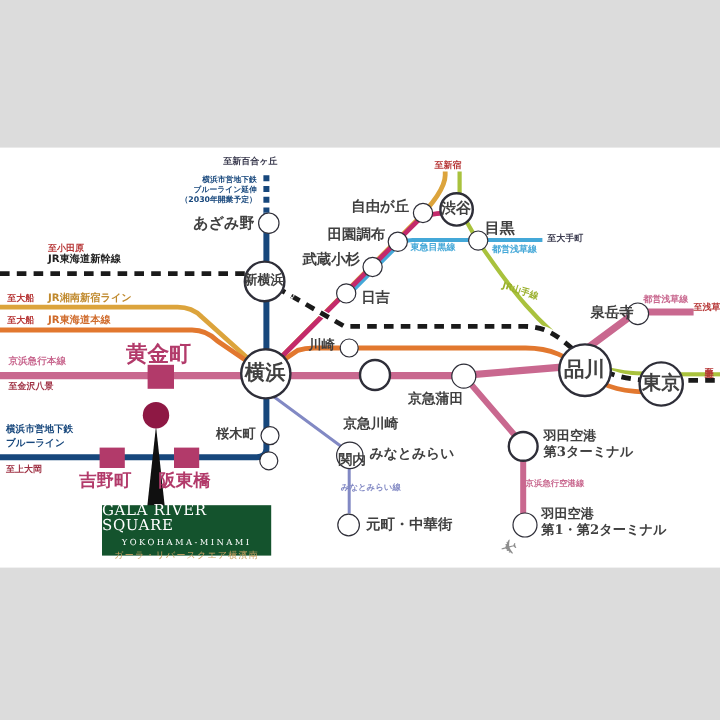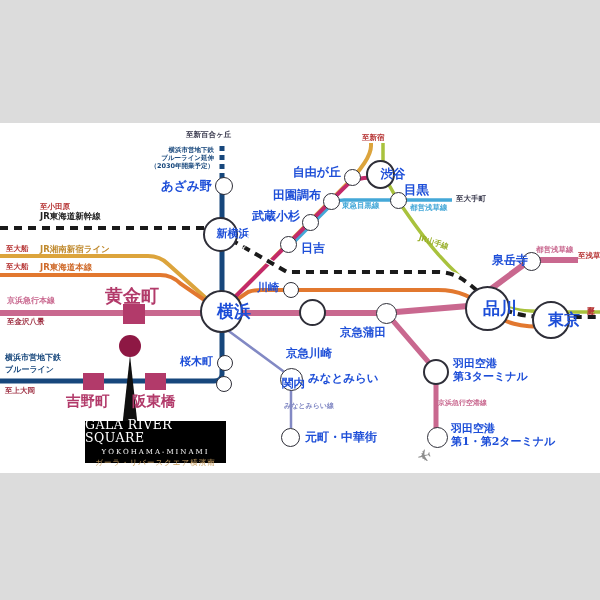--- a/index.html
+++ b/index.html
@@ -3,28 +3,28 @@
 <meta charset="utf-8">
 <style>
   html,body{margin:0;padding:0;background:#fff;}
   #stage{position:relative;width:600px;height:600px;background:#dcdcdc;overflow:hidden;
          font-family:"DejaVu Serif","Liberation Serif",serif;}
   #map-white{position:absolute;left:0;top:123px;width:600px;height:350px;background:#ffffff;}
   #rail-svg{position:absolute;left:0;top:0;width:600px;height:600px;}
   .st-marker{position:absolute;background:#fff;border:1.6px solid #2e2e38;border-radius:50%;box-sizing:border-box;}
   .st-marker.big{border-width:2.5px;}
   .st-square{position:absolute;box-sizing:border-box;}
-  .st-label{position:absolute;font-weight:700;color:#1d4ed8;white-space:nowrap;line-height:1.18;}
-  .st-label.inside{transform:translate(-50%,-50%);margin-left:13px;}
+  .st-label{position:absolute;font-weight:700;color:#404040;white-space:nowrap;line-height:1.18;}
+  .st-label.inside{transform:translate(-50%,-50%);}
   .dir-label{position:absolute;font-weight:700;white-space:nowrap;line-height:1;}
   .dir-label.vertical{writing-mode:vertical-rl;}
   .line-label{position:absolute;font-family:"DejaVu Sans","Liberation Sans",sans-serif;font-weight:700;white-space:nowrap;line-height:1;}
   .note-block{position:absolute;font-family:"DejaVu Sans","Liberation Sans",sans-serif;font-weight:700;line-height:1.25;}
   #property-dot{position:absolute;border-radius:50%;}
-  #logo-box{position:absolute;left:85px;top:421px;width:141px;height:42px;background:#000000;
+  #logo-box{position:absolute;left:85px;top:421px;width:141px;height:42px;background:#14532d;
             display:flex;flex-direction:column;align-items:center;justify-content:center;z-index:6;}
   #logo-title{color:#fff;font-size:12.5px;letter-spacing:0.5px;line-height:1;margin-top:1px;}
   #logo-rule{width:124px;height:1px;background:#cfcfcf;margin:2.5px 0 2px 0;}
   #logo-sub{color:#fff;font-size:7px;letter-spacing:2px;line-height:1;}
   #logo-jp{color:#c9a063;font-size:7.5px;letter-spacing:1px;line-height:1;margin-top:3px;font-family:"DejaVu Sans","Liberation Sans",sans-serif;}
   #airplane{position:absolute;transform:scaleX(-1) rotate(14deg);}
 </style>
 </head>
 <body>
 

